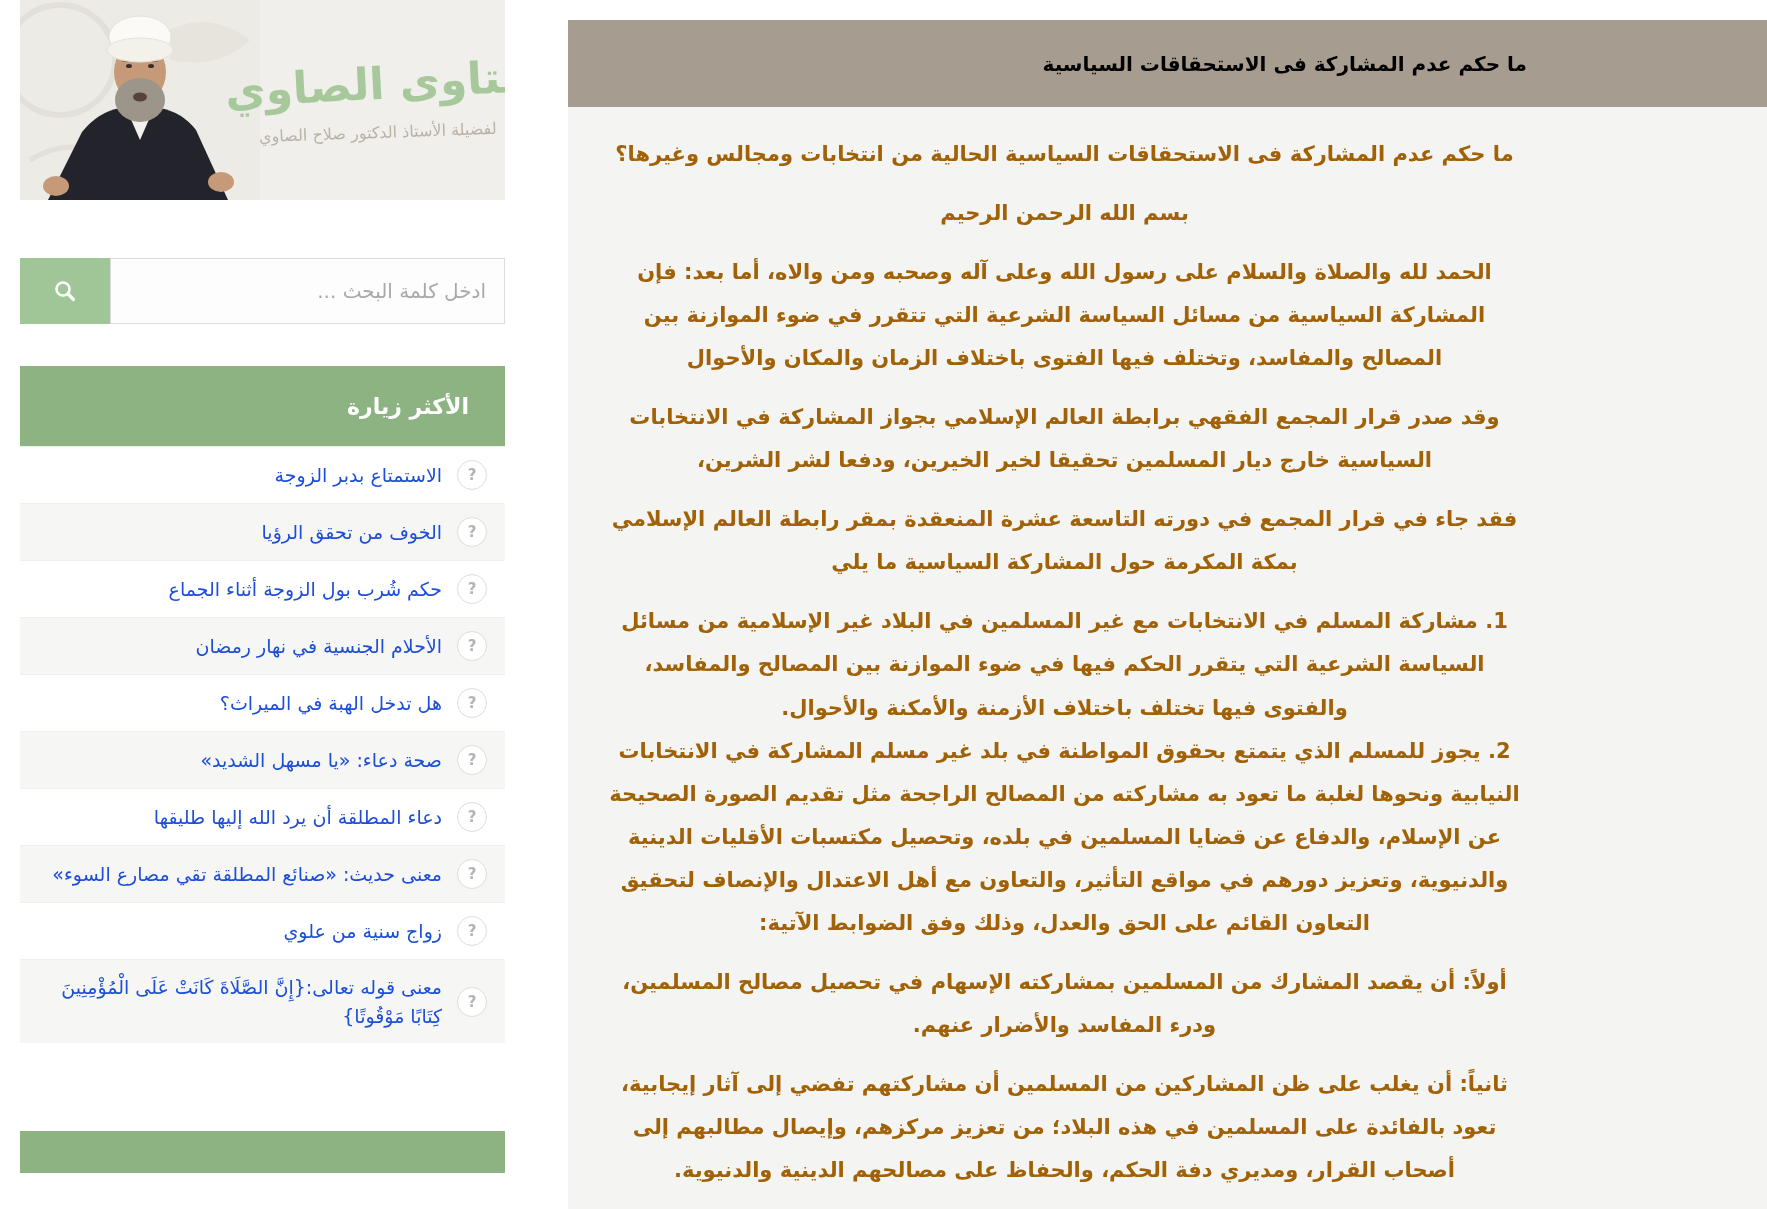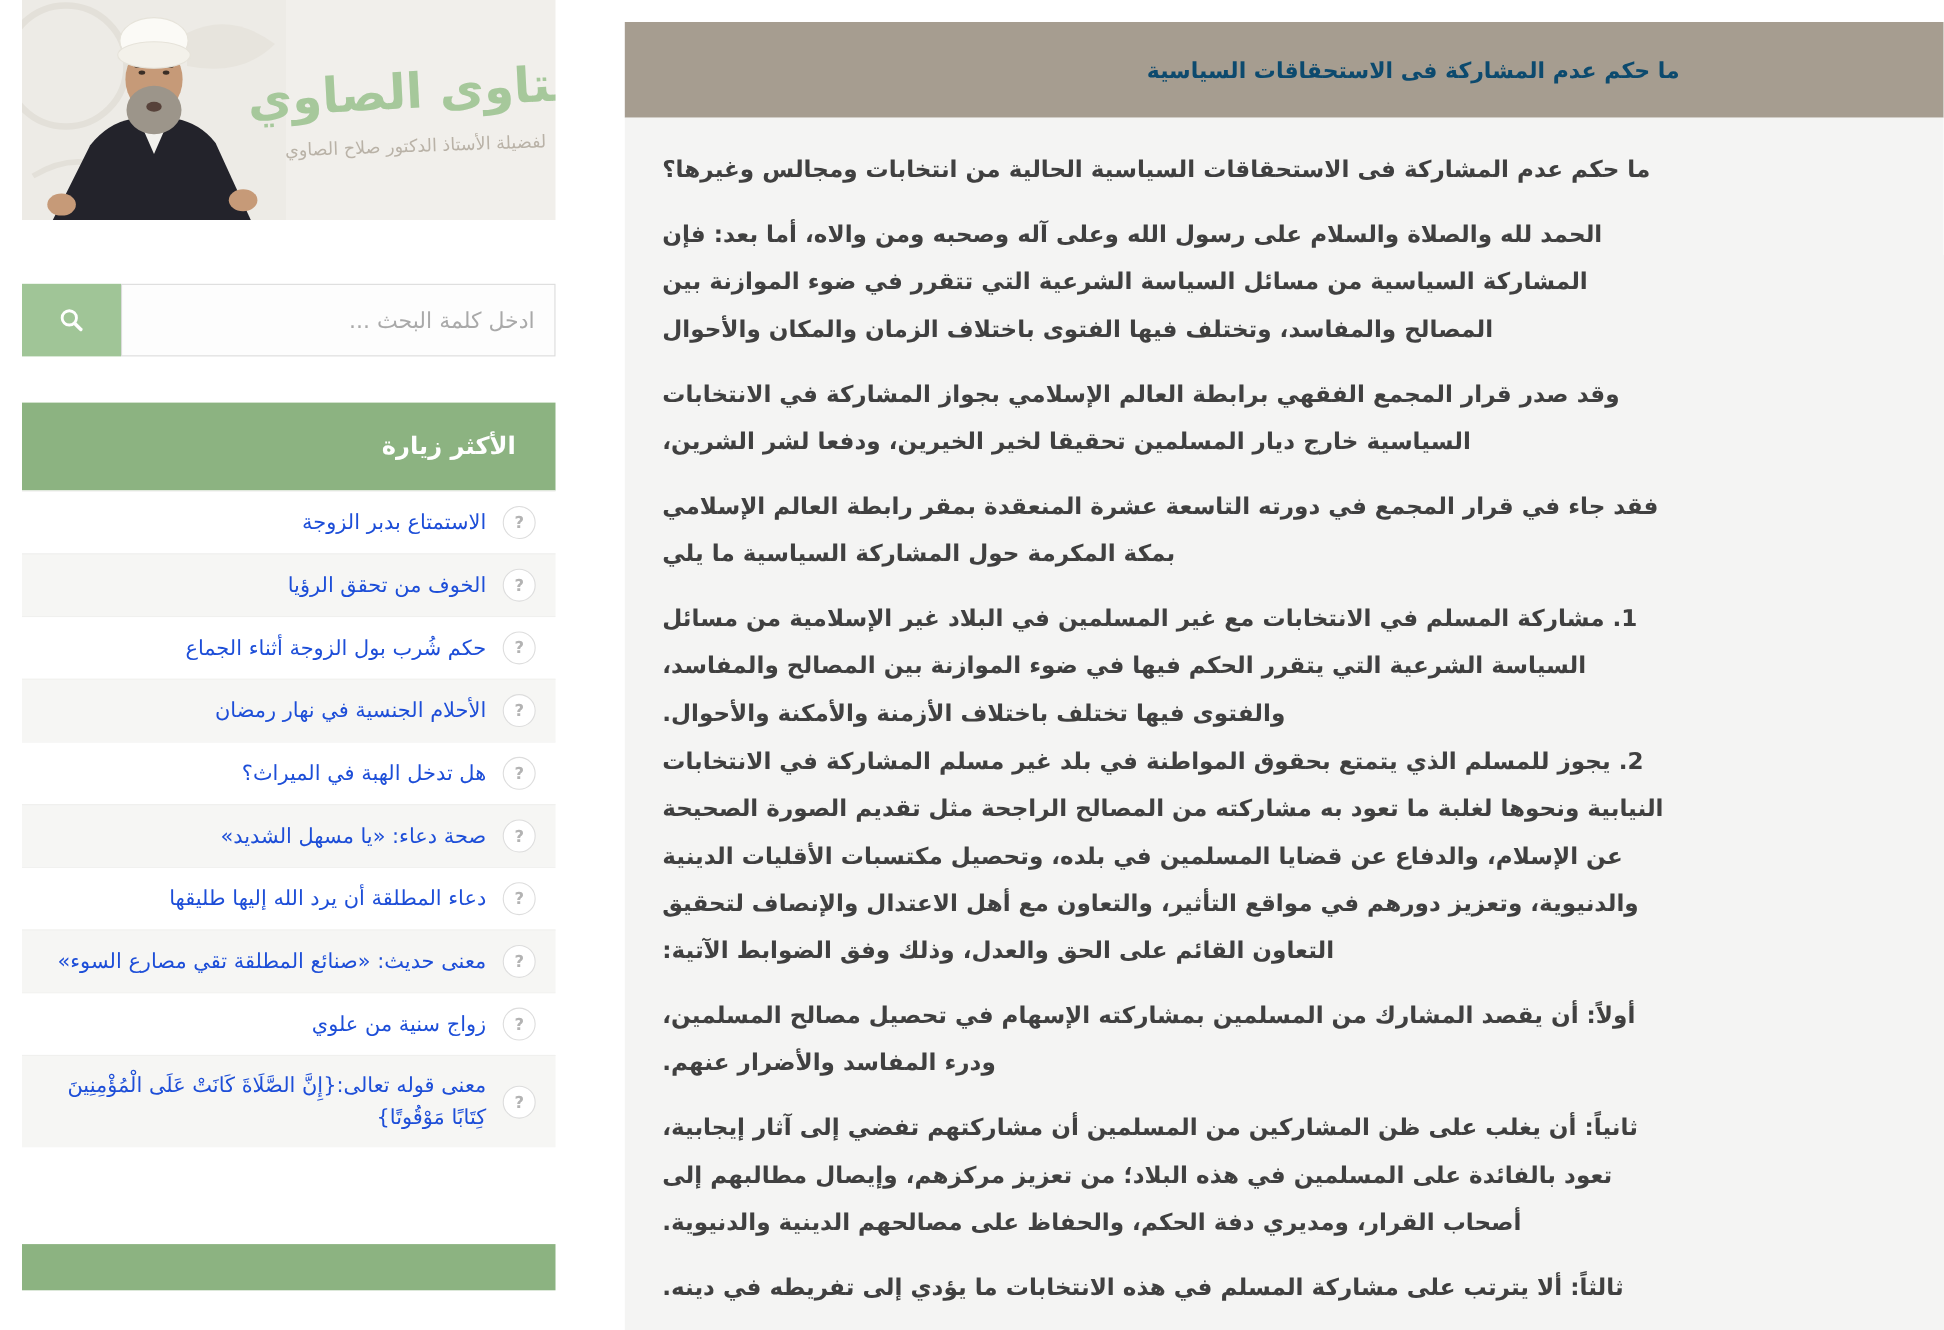--- a/index.html
+++ b/index.html
@@ -40,24 +40,24 @@
   .list-item-label { font-size:19px; color:#1d4ed8; line-height:1.5; }
 
   .poll-bar { margin-top:88px; height:42px; background:#8cb381; position:relative; overflow:hidden; }
   .poll-title { position:absolute; top:47px; right:16px; color:#fff; font-size:22px; font-weight:bold; }
 
   
   .main { position:absolute; left:568px; right:0; top:20px; bottom:0;
           display:flex; flex-direction:column; }
   .main-header { height:87px; flex:0 0 87px; background:#a69d90; display:flex; align-items:center;
                  direction:rtl; padding:0 240px 0 24px; }
-  .main-title { color:#0c4a6e; font-size:20px; font-weight:bold; }
+  .main-title { color:#000000; font-size:20px; font-weight:bold; }
   .main-body { flex:1; background:#f4f4f3; direction:rtl; padding:26px 240px 30px 34px; }
-  .para { font-size:21px; font-weight:700; color:#404040; line-height:2.05;
-          text-align:left; margin:0 0 16px; }
+  .para { font-size:21px; font-weight:700; color:#a16207; line-height:2.05;
+          text-align:center; margin:0 0 16px; }
   .para.tight div { margin:0; }
 </style>
 </head>
 <body>
 
 <div class="page">
 
   <div class="sidebar">
 
     <div class="logo-box">
@@ -155,20 +155,21 @@
   </div>
 
   <div class="main">
 
     <div class="main-header">
       <h1 class="main-title">ما حكم عدم المشاركة فى الاستحقاقات السياسية</h1>
     </div>
 
     <div class="main-body">
       <div class="para">ما حكم عدم المشاركة فى الاستحقاقات السياسية الحالية من انتخابات ومجالس وغيرها؟</div>
+      <div class="para">بسم الله الرحمن الرحيم</div>
       <div class="para">الحمد لله والصلاة والسلام على رسول الله وعلى آله وصحبه ومن والاه، أما بعد: فإن المشاركة السياسية من مسائل السياسة الشرعية التي تتقرر في ضوء الموازنة بين المصالح والمفاسد، وتختلف فيها الفتوى باختلاف الزمان والمكان والأحوال</div>
       <div class="para">وقد صدر قرار المجمع الفقهي برابطة العالم الإسلامي بجواز المشاركة في الانتخابات السياسية خارج ديار المسلمين تحقيقا لخير الخيرين، ودفعا لشر الشرين،</div>
       <div class="para">فقد جاء في قرار المجمع في دورته التاسعة عشرة المنعقدة بمقر رابطة العالم الإسلامي بمكة المكرمة حول المشاركة السياسية ما يلي</div>
       <div class="para tight">
         <div>1. مشاركة المسلم في الانتخابات مع غير المسلمين في البلاد غير الإسلامية من مسائل السياسة الشرعية التي يتقرر الحكم فيها في ضوء الموازنة بين المصالح والمفاسد، والفتوى فيها تختلف باختلاف الأزمنة والأمكنة والأحوال.</div>
         <div>2. يجوز للمسلم الذي يتمتع بحقوق المواطنة في بلد غير مسلم المشاركة في الانتخابات النيابية ونحوها لغلبة ما تعود به مشاركته من المصالح الراجحة مثل تقديم الصورة الصحيحة عن الإسلام، والدفاع عن قضايا المسلمين في بلده، وتحصيل مكتسبات الأقليات الدينية والدنيوية، وتعزيز دورهم في مواقع التأثير، والتعاون مع أهل الاعتدال والإنصاف لتحقيق التعاون القائم على الحق والعدل، وذلك وفق الضوابط الآتية:</div>
       </div>
       <div class="para">أولاً: أن يقصد المشارك من المسلمين بمشاركته الإسهام في تحصيل مصالح المسلمين، ودرء المفاسد والأضرار عنهم.</div>
       <div class="para">ثانياً: أن يغلب على ظن المشاركين من المسلمين أن مشاركتهم تفضي إلى آثار إيجابية، تعود بالفائدة على المسلمين في هذه البلاد؛ من تعزيز مركزهم، وإيصال مطالبهم إلى أصحاب القرار، ومديري دفة الحكم، والحفاظ على مصالحهم الدينية والدنيوية.</div>
       <div class="para">ثالثاً: ألا يترتب على مشاركة المسلم في هذه الانتخابات ما يؤدي إلى تفريطه في دينه.</div>

